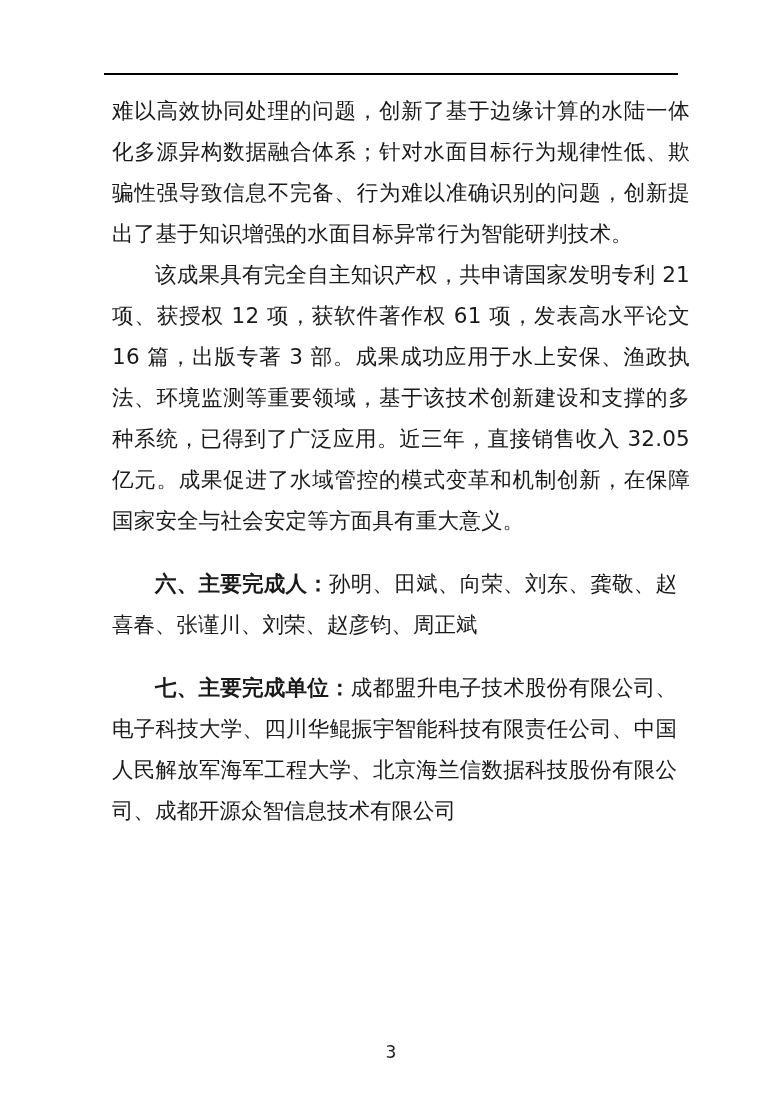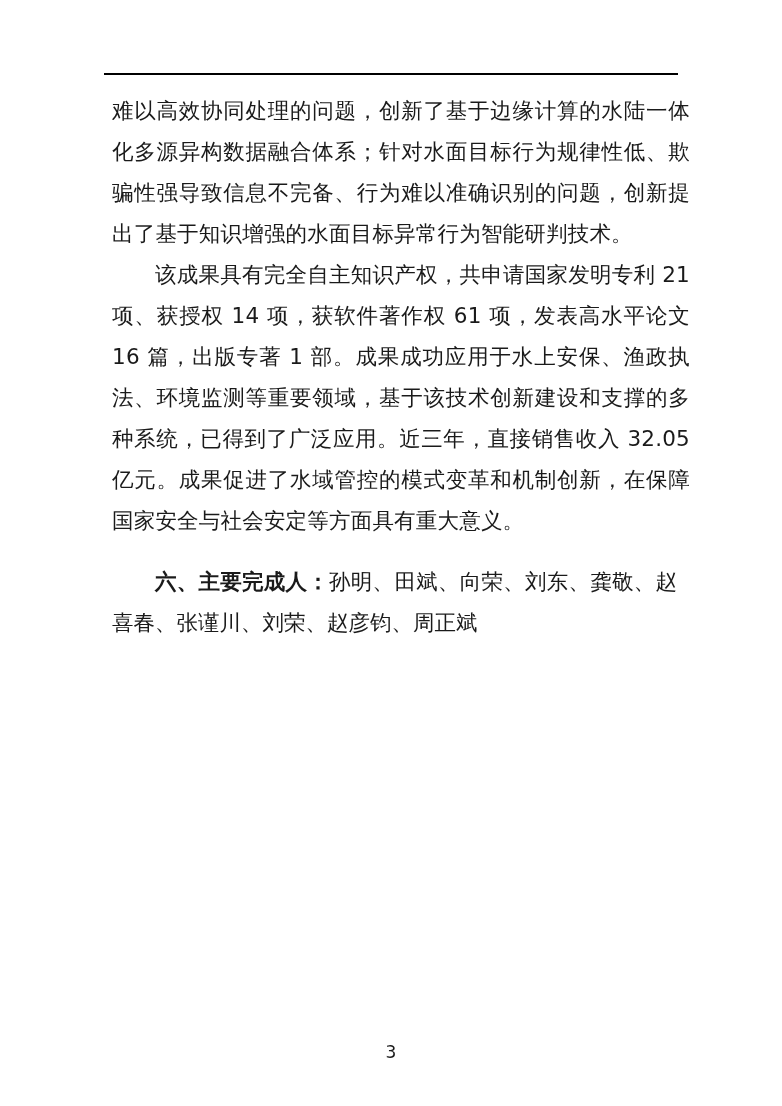--- a/index.html
+++ b/index.html
@@ -50,21 +50,20 @@
     margin-top: 0px;
   }
   .section {
     font-size: 21.5px;
     line-height: 41px;
     color: #1a1a1a;
     text-align: justify;
     text-justify: inter-ideograph;
     text-indent: 43px;
     margin: 12px 13px 0 0;
-    font-family: Liberation Mono, monospace;
   }
   .section-label {
     font-weight: bold;
   }
   .spacer-sm { height: 10px; }
   .page-number {
     position: absolute;
     left: 0;
     top: 1042px;
     width: 782px;
@@ -77,26 +76,27 @@
 <body>
 
 <div class="page">
 
   <div class="header-rule"></div>
 
   <div class="content">
 
     <p class="para">难以高效协同处理的问题，创新了基于边缘计算的水陆一体化多源异构数据融合体系；针对水面目标行为规律性低、欺骗性强导致信息不完备、行为难以准确识别的问题，创新提出了基于知识增强的水面目标异常行为智能研判技术。</p>
 
-    <p class="para indent">该成果具有完全自主知识产权，共申请国家发明专利 21 项、获授权 14 项，获软件著作权 61 项，发表高水平论文 16 篇，出版专著 1 部。成果成功应用于水上安保、渔政执法、环境监测等重要领域，基于该技术创新建设和支撑的多种系统，已得到了广泛应用。近三年，直接销售收入 32.05 亿元。成果促进了水域管控的模式变革和机制创新，在保障国家安全与社会安定等方面具有重大意义。</p>
+    <p class="para indent">该成果具有完全自主知识产权，共申请国家发明专利 21 项、获授权 12 项，获软件著作权 61 项，发表高水平论文 16 篇，出版专著 3 部。成果成功应用于水上安保、渔政执法、环境监测等重要领域，基于该技术创新建设和支撑的多种系统，已得到了广泛应用。近三年，直接销售收入 32.05 亿元。成果促进了水域管控的模式变革和机制创新，在保障国家安全与社会安定等方面具有重大意义。</p>
 
     <div class="spacer-sm"></div>
 
     <p class="section"><span class="section-label">六、主要完成人：</span><span>孙明、田斌、向荣、刘东、龚敬、赵喜春、张谨川、刘荣、赵彦钧、周正斌</span></p>
 
     <div class="spacer-sm"></div>
 
+    <p class="section"><span class="section-label">七、主要完成单位：</span><span>成都盟升电子技术股份有限公司、电子科技大学、四川华鲲振宇智能科技有限责任公司、中国人民解放军海军工程大学、北京海兰信数据科技股份有限公司、成都开源众智信息技术有限公司</span></p>
 
   </div>
 
   <div class="page-number">3</div>
 
 </div>
 
 </body></html>

